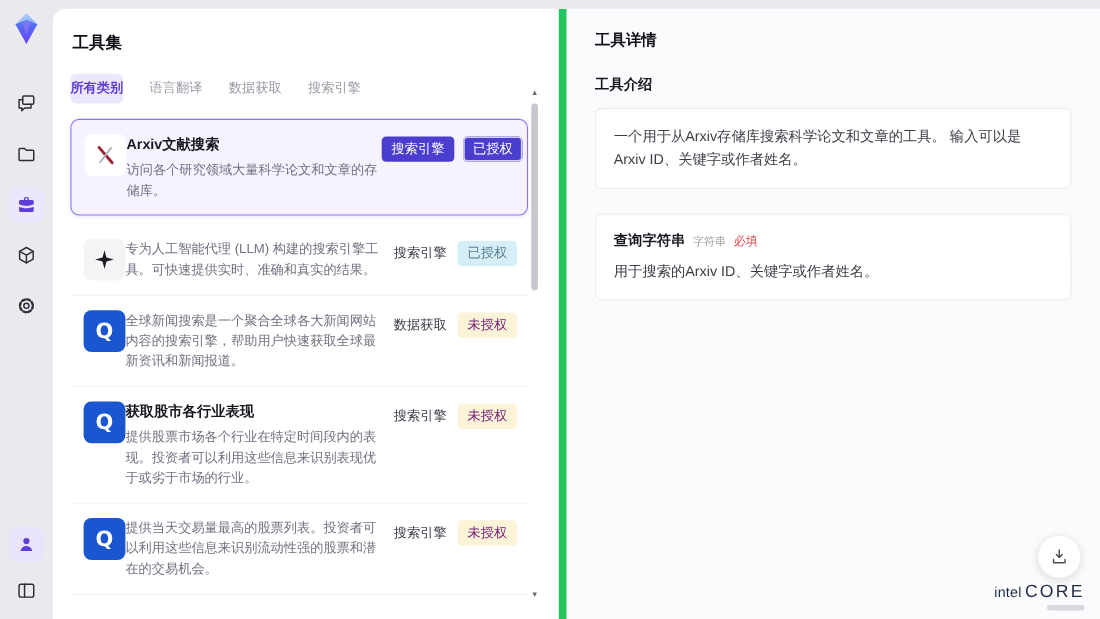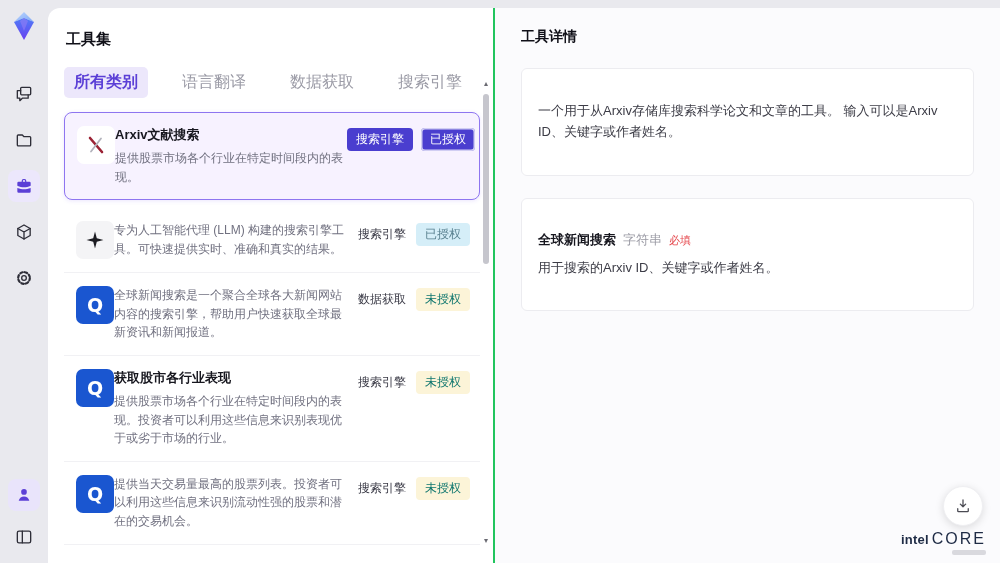--- a/index.html
+++ b/index.html
@@ -18,65 +18,65 @@
   .rail-btn.user { background:#e9e4fb; }
   .rail-btn.user svg { stroke:none; fill:#5b3fd6; }
 
   
   .content { position:absolute; left:48px; top:8px; width:952px; height:555px; background:#ffffff; border-top-left-radius:12px; overflow:hidden; }
 
   
   .list-panel { position:absolute; left:0; top:0; width:452px; height:100%; padding:18px 0 0 16px; }
   .page-title { font-size:15px; font-weight:bold; color:#101018; margin:4px 0 18px 2px; }
   .tabs { display:flex; gap:24px; align-items:center; margin-bottom:14px; }
-  .tab { font-size:16px; color:#9b9ba6; cursor:pointer; padding:5px 10px; border-radius:5px; white-space:nowrap; }
+  .tab { font-size:12px; color:#9b9ba6; cursor:pointer; padding:5px 0; border-radius:5px; white-space:nowrap; }
   .tab.active { background:#ece7fb; color:#5b3fd6; font-weight:bold; }
 
   .cards { width:416px; }
   .card { display:flex; padding:13px 10px 13px 12px; border-bottom:1px solid #f1f1f4; background:#fff; cursor:pointer; }
   .card.selected { border:1.5px solid #8e75f0; background:#f7f2ff; border-radius:8px; box-shadow:0 1px 4px rgba(120,90,240,.15); margin-bottom:8px; }
   .card-icon { flex:none; width:38px; height:38px; border-radius:7px; display:grid; place-items:center; background:#f4f4f6; overflow:hidden; }
   .card-icon.icon-arxiv { background:#ffffff; }
   .card-icon.icon-blueq { background:#1a56d0; color:#fff; font-weight:bold; font-size:19px; font-family:"DejaVu Sans",sans-serif; }
   .card-icon svg { width:24px; height:24px; }
   .card-main { flex:none; width:232px; }
   .card-title { font-size:13px; font-weight:bold; color:#17171f; margin-bottom:5px; }
   .card-desc { font-size:12px; color:#717180; line-height:1.55; }
   .card-side { flex:1; display:flex; gap:8px; justify-content:flex-end; align-items:flex-start; white-space:nowrap; padding-top:2px; }
   .card-cat { font-size:12px; color:#3a3a46; padding:3px 2px; }
   .badge { font-size:12px; padding:3px 9px; border-radius:4px; }
   .badge-purple { background:#4a3ecf; color:#ffffff; }
   .badge-purple-ring { background:#4a3ecf; color:#ffffff; box-shadow:inset 0 0 0 1.5px rgba(255,255,255,.75); }
   .badge-cyan { background:#d5eef8; color:#59808f; }
-  .badge-yellow { background:#fcf4d8; color:#0f766e; }
+  .badge-yellow { background:#fcf4d8; color:#701a75; }
 
   
   .vscroll { position:absolute; right:10px; top:70px; bottom:0; width:8px; }
   .vscroll .thumb { position:absolute; top:16px; left:1px; width:6px; height:170px; background:#c6c6cd; border-radius:3px; }
   .vscroll .arr { position:absolute; left:0; width:8px; font-size:8px; color:#6a6a72; text-align:center; line-height:8px; }
   .vscroll .arr.up { top:2px; }
   .vscroll .arr.down { bottom:18px; }
 
   
-  .detail-panel { position:absolute; left:445px; top:0; right:0; height:100%; background:#fbfbfd; border-left:2px solid #22c55e; padding:20px 26px; }
+  .detail-panel { position:absolute; left:460px; top:0; right:0; height:100%; background:#fbfbfd; border-left:7px solid #22c55e; padding:20px 26px; }
   .detail-title { font-size:14px; font-weight:bold; color:#101018; margin-bottom:22px; }
   .section-heading { font-size:13px; font-weight:bold; color:#17171f; margin-bottom:12px; }
-  .box { background:#ffffff; border:1px solid #ececf0; border-radius:6px; padding:32px 16px; margin-bottom:22px; }
+  .box { background:#ffffff; border:1px solid #ececf0; border-radius:6px; padding:15px 16px; margin-bottom:22px; }
   .box p { font-size:13px; color:#3c3c46; line-height:1.6; }
   .param-head { display:flex; align-items:baseline; gap:7px; margin-bottom:9px; }
   .param-name { font-size:13px; font-weight:bold; color:#17171f; }
-  .param-type { font-size:13px; color:#9a9aa4;font-family:Liberation Serif, serif; }
+  .param-type { font-size:10px; color:#9a9aa4;font-family:Liberation Serif, serif; }
   .param-required { font-size:11px; color:#e5484d;text-align:right; }
 
   
   .fab { position:absolute; right:17px; bottom:37px; width:40px; height:40px; border-radius:50%; background:#fff; border:1px solid #efeff2; box-shadow:0 2px 8px rgba(0,0,0,.13); display:grid; place-items:center; cursor:pointer; }
   .fab svg { width:18px; height:18px; stroke:#4a4a52; stroke-width:1.7; fill:none; stroke-linecap:round; stroke-linejoin:round; }
   .brand { position:absolute; right:14px; bottom:8px; text-align:right; color:#1e2b45; }
   .brand .row { display:flex; align-items:baseline; gap:3px; justify-content:flex-end; }
-  .brand .b1 { font-size:13px; font-weight:bold; letter-spacing:.2px; }
+  .brand .b1 { font-size:13px; font-weight:normal; letter-spacing:.2px; }
   .brand .b2 { font-size:16px; letter-spacing:2px; font-weight:400; }
   .brand .sub { margin-top:2px; margin-left:auto; width:34px; height:5px; border-radius:2px; background:#d9d9de; }
 </style>
 </head>
 <body>
 
 <aside class="rail">
   <div class="logo">
     <svg viewBox="0 0 26 30" width="28" height="30">
       <defs>
@@ -154,21 +154,21 @@
     <div class="cards" id="cards">
         <div class="card selected">
     <div class="card-icon icon-arxiv">
             <svg viewBox="0 0 24 24">
               <path d="M6 5 L18 19" stroke="#9b2335" stroke-width="2.6" stroke-linecap="round" fill="none"></path>
               <path d="M17 5.5 L7 18.5" stroke="#b3b3bc" stroke-width="1.8" stroke-linecap="round" fill="none"></path>
             </svg>
           </div>
     <div class="card-main">
       <div class="card-title">Arxiv文献搜索</div>
-      <div class="card-desc">提供股票市场各个行业在特定时间段内的表现。</div>
+      <div class="card-desc">访问各个研究领域大量科学论文和文章的存储库。</div>
     </div>
     <div class="card-side">
       <span class="badge badge-purple">搜索引擎</span>
       <span class="badge badge-purple-ring">已授权</span>
     </div>
   </div>
         <div class="card">
     <div class="card-icon icon-sparkle">
             <svg viewBox="0 0 24 24">
               <path d="M12 3.5 L13.8 10.2 L20.5 12 L13.8 13.8 L12 20.5 L10.2 13.8 L3.5 12 L10.2 10.2 Z" fill="#1c1c22"></path>
@@ -217,27 +217,28 @@
     <div class="vscroll">
       <div class="arr up">▴</div>
       <div class="thumb"></div>
       <div class="arr down">▾</div>
     </div>
   </section>
 
   <section class="detail-panel">
     <h2 class="detail-title">工具详情</h2>
 
+    <h3 class="section-heading">工具介绍</h3>
     <div class="box">
       <p>一个用于从Arxiv存储库搜索科学论文和文章的工具。 输入可以是Arxiv ID、关键字或作者姓名。</p>
     </div>
 
     <div class="box">
       <div class="param-head">
-        <span class="param-name">全球新闻搜索</span>
+        <span class="param-name">查询字符串</span>
         <span class="param-type">字符串</span>
         <span class="param-required">必填</span>
       </div>
       <p>用于搜索的Arxiv ID、关键字或作者姓名。</p>
     </div>
   </section>
 </main>
 
 <button class="fab">
   <svg viewBox="0 0 24 24">

